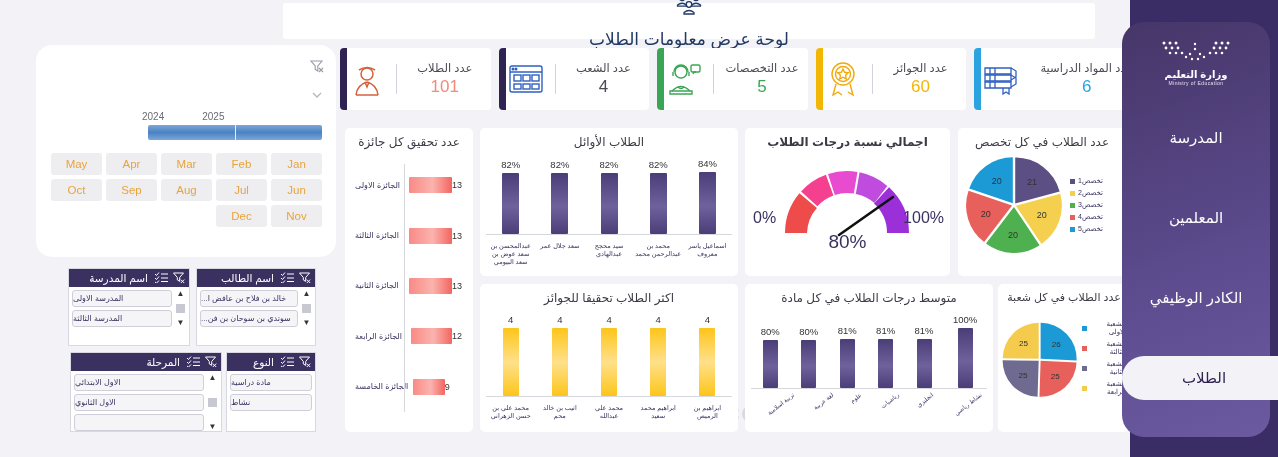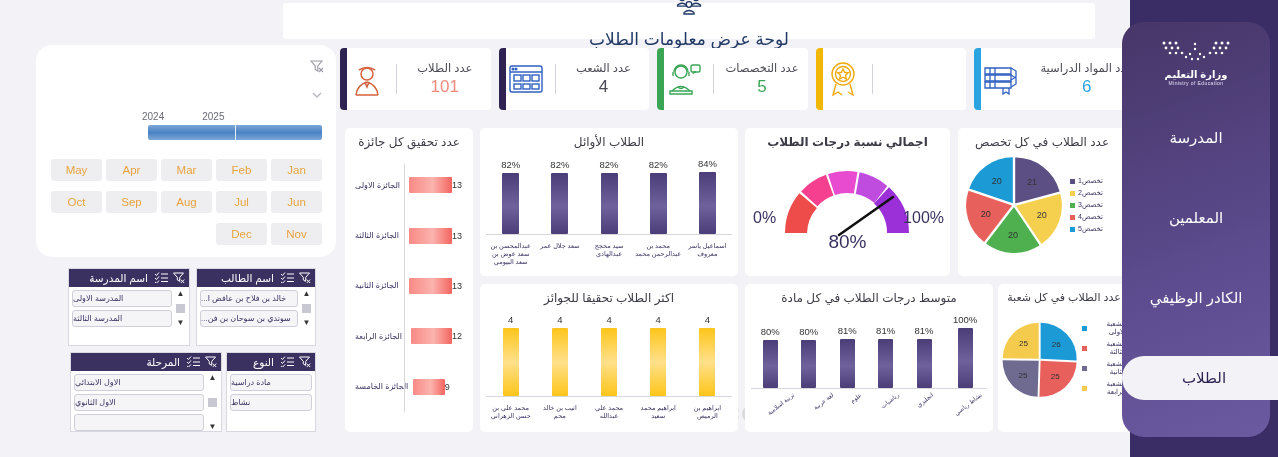--- a/index.html
+++ b/index.html
@@ -99,21 +99,21 @@
   .track::after {
     content: ""; position: absolute; left: 50%; top: 0; width: 1px; height: 100%;
     background: #e8eef7;
   }
   .months { position: absolute; right: 14px; top: 108px; width: 272px;
             display: flex; flex-wrap: wrap; flex-direction: row; gap: 4px;
             justify-content: flex-start; }
   .month {
     width: 51px; height: 22px; background: #eeeef1; border-radius: 3px;
     display: flex; align-items: center; justify-content: center;
-    font-size: 11.5px; color: #e8a33d; cursor: pointer; margin-top: 6px;
+    font-size: 11.5px; color: #e8a33d; cursor: pointer;
   }
 
   
   .slicer { position: absolute; background: #ffffff; border: 1px solid #d8d8e0; }
   .slicer-head {
     background: #3a3161; color: #ffffff; height: 18px;
     display: flex; flex-direction: row-reverse; align-items: center;
     padding: 0 4px; gap: 5px; font-size: 10.5px;
   }
   .slicer-head .hname { flex: 1; text-align: right; padding-right: 2px; }
@@ -262,20 +262,24 @@
         <svg width="34" height="38" viewBox="0 0 34 38">
             <g fill="none" stroke="#f2a90d" stroke-width="1.4">
           <circle cx="17" cy="14" r="11"></circle>
               <circle cx="17" cy="14" r="7.5"></circle>
           <path d="M17 9 l1.6 3.3 3.6.5-2.6 2.5.6 3.6-3.2-1.7-3.2 1.7.6-3.6-2.6-2.5 3.6-.5z"></path>
           <path d="M10 24 l-3 11 5-3 4 3 M24 24 l3 11-5-3"></path>
             </g>
           </svg>
       </div>
       <div class="kpi-div"></div>
+      <div class="kpi-text">
+        <div class="kpi-label">عدد الجوائز</div>
+        <div class="kpi-value" style="color:#f2b705">60</div>
+      </div>
     </div>
 
     <div class="kpi">
       <div class="kpi-accent" style="background:#2aa3e0"></div>
       <div class="kpi-icon">
         <svg width="40" height="34" viewBox="0 0 40 34">
             <g fill="none" stroke="#2f5fc0" stroke-width="1.3">
           <path d="M4 6 h26 v6 H4 z"></path>
               <path d="M4 13 h26 v6 H4 z"></path>
               <path d="M4 20 h26 v6 H4 z"></path>

